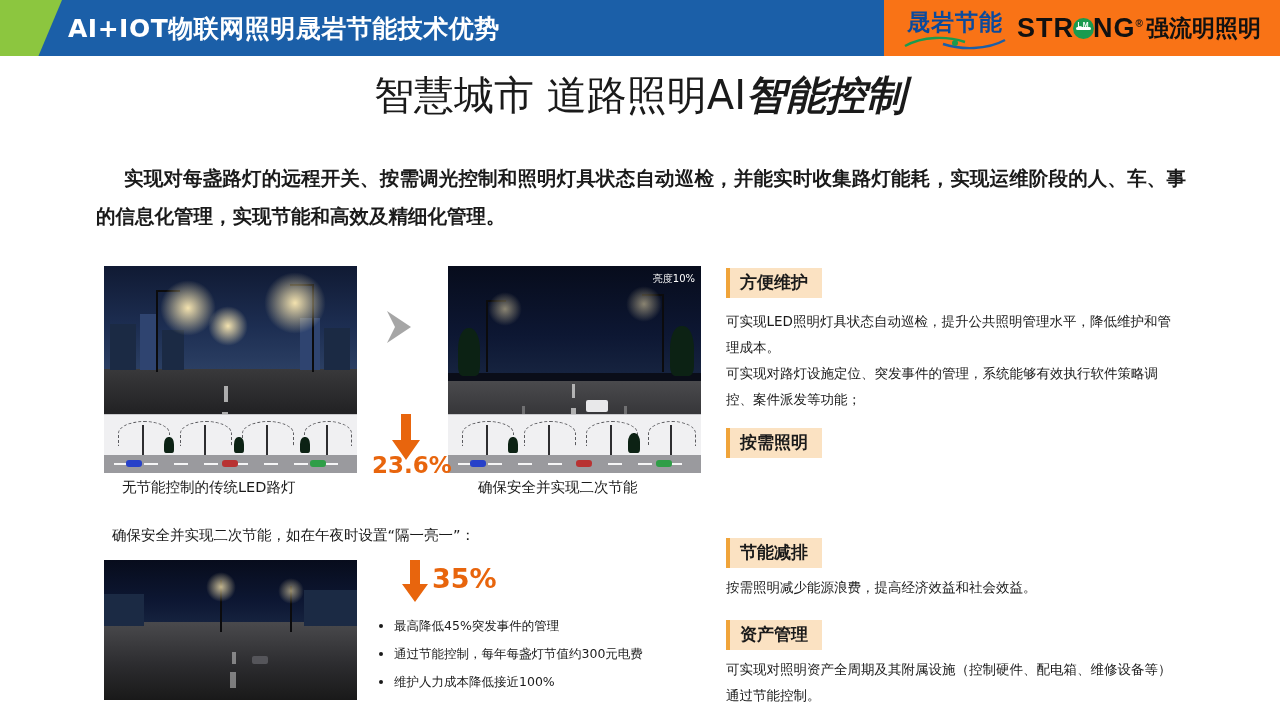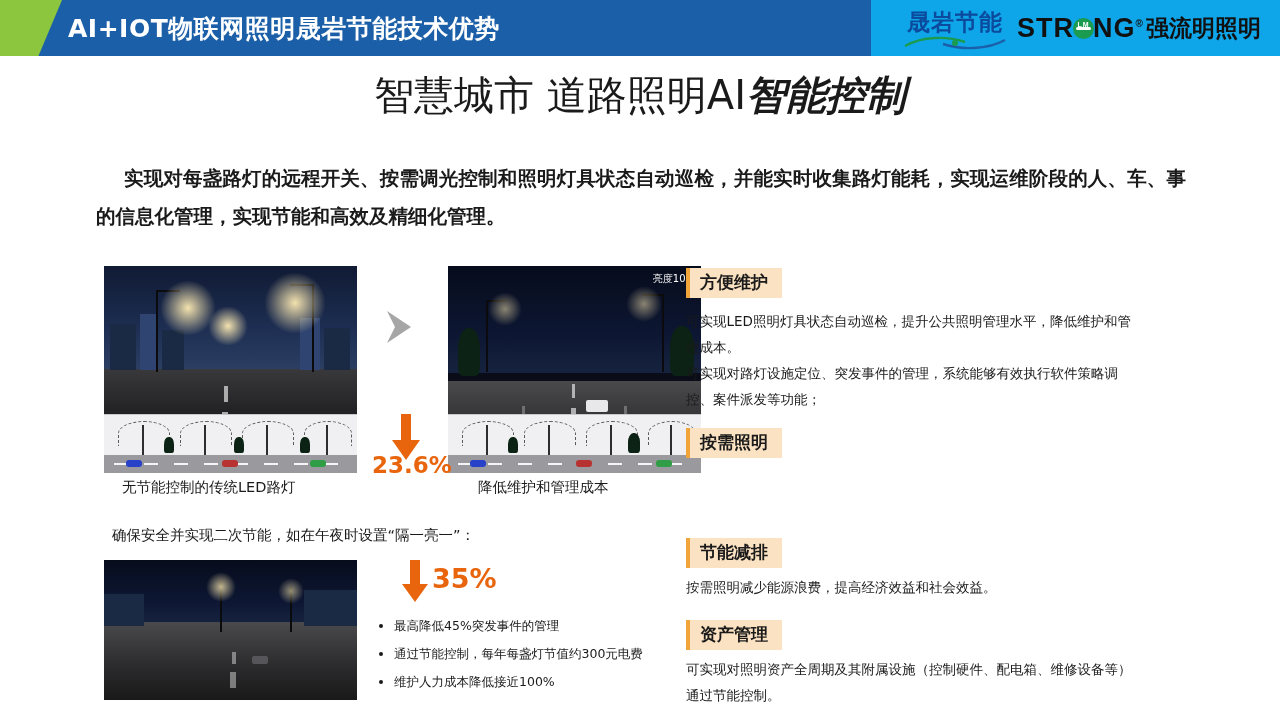--- a/index.html
+++ b/index.html
@@ -21,22 +21,22 @@
     clip-path:polygon(0 0,100% 0,62% 100%,0 100%);
   }
   .header-title{
     position:absolute;left:68px;top:12px;
     color:#ffffff;font-size:25px;font-weight:bold;
     letter-spacing:0.5px;
     font-family:"DejaVu Sans","Liberation Sans",sans-serif;
   }
   .logo-box{
     position:absolute;right:0;top:0;width:396px;height:56px;
-    background:#0ea5e9;
-    display:flex;align-items:center;justify-content:center;padding-left:13px;
+    background:#f97316;
+    display:flex;align-items:center;justify-content:center;
   }
   .logo-left{
     display:flex;flex-direction:column;align-items:center;
     margin-right:10px;position:relative;
   }
   .logo-left .cn{
     font-size:23px;font-weight:bold;color:#0b4a9c;letter-spacing:1px;
     font-family:"DejaVu Sans","Liberation Sans",sans-serif;
   }
   .logo-swoosh{
@@ -142,21 +142,21 @@
     position:absolute;left:112px;top:526px;font-size:14.5px;color:#1a1a1a;
     font-family:"DejaVu Sans","Liberation Sans",sans-serif;
   }
   .bullets{position:absolute;left:376px;top:612px;width:330px;}
   .bullets li{
     font-size:12.5px;color:#1a1a1a;line-height:28px;
     font-family:"DejaVu Sans","Liberation Sans",sans-serif;
   }
   .bullets{padding-left:18px;margin:0;}
   
-  .feat{position:absolute;left:686px;width:454px;}
+  .feat{position:absolute;left:726px;width:454px;}
   .feat-head{
     display:inline-block;background:#fbe2c2;padding:3px 14px 4px 10px;
     font-size:17px;font-weight:bold;color:#1a1a1a;
     font-family:"DejaVu Sans","Liberation Sans",sans-serif;
     border-left:4px solid #f0a43a;
   }
   .feat-body{
     margin-top:6px;font-size:13.5px;color:#1a1a1a;line-height:26px;
     font-family:"DejaVu Sans","Liberation Sans",sans-serif;
   }
@@ -294,21 +294,21 @@
 
 <svg class="arrow-right" viewBox="0 0 44 44">
   <path d="M6 6 L30 22 L6 38 L14 22 Z" fill="#a6a6a6"></path>
 </svg>
 <svg class="arrow-down" viewBox="0 0 28 46">
   <path d="M9 0 H19 V26 H28 L14 46 L0 26 H9 Z" fill="#e8650d"></path>
 </svg>
 <div class="pct-orange pct-1">23.6%</div>
 
 <div class="cap cap-a">无节能控制的传统LED路灯</div>
-<div class="cap cap-b">降低维护和管理成本</div>
+<div class="cap cap-b">确保安全并实现二次节能</div>
 
 <div class="note">确保安全并实现二次节能，如在午夜时设置“隔一亮一”：</div>
 
 <div class="photo photo-c">
   <div class="sky2" style="height:46%;"></div>
   <div class="road" style="height:56%;"></div>
   <div class="bld" style="left:0;top:34px;width:40px;height:32px;"></div>
   <div class="bld" style="left:200px;top:30px;width:53px;height:36px;"></div>
   <div class="pole" style="left:116px;top:20px;height:52px;"></div>
   <div class="glow" style="left:102px;top:12px;width:30px;height:30px;opacity:.8;"></div>

